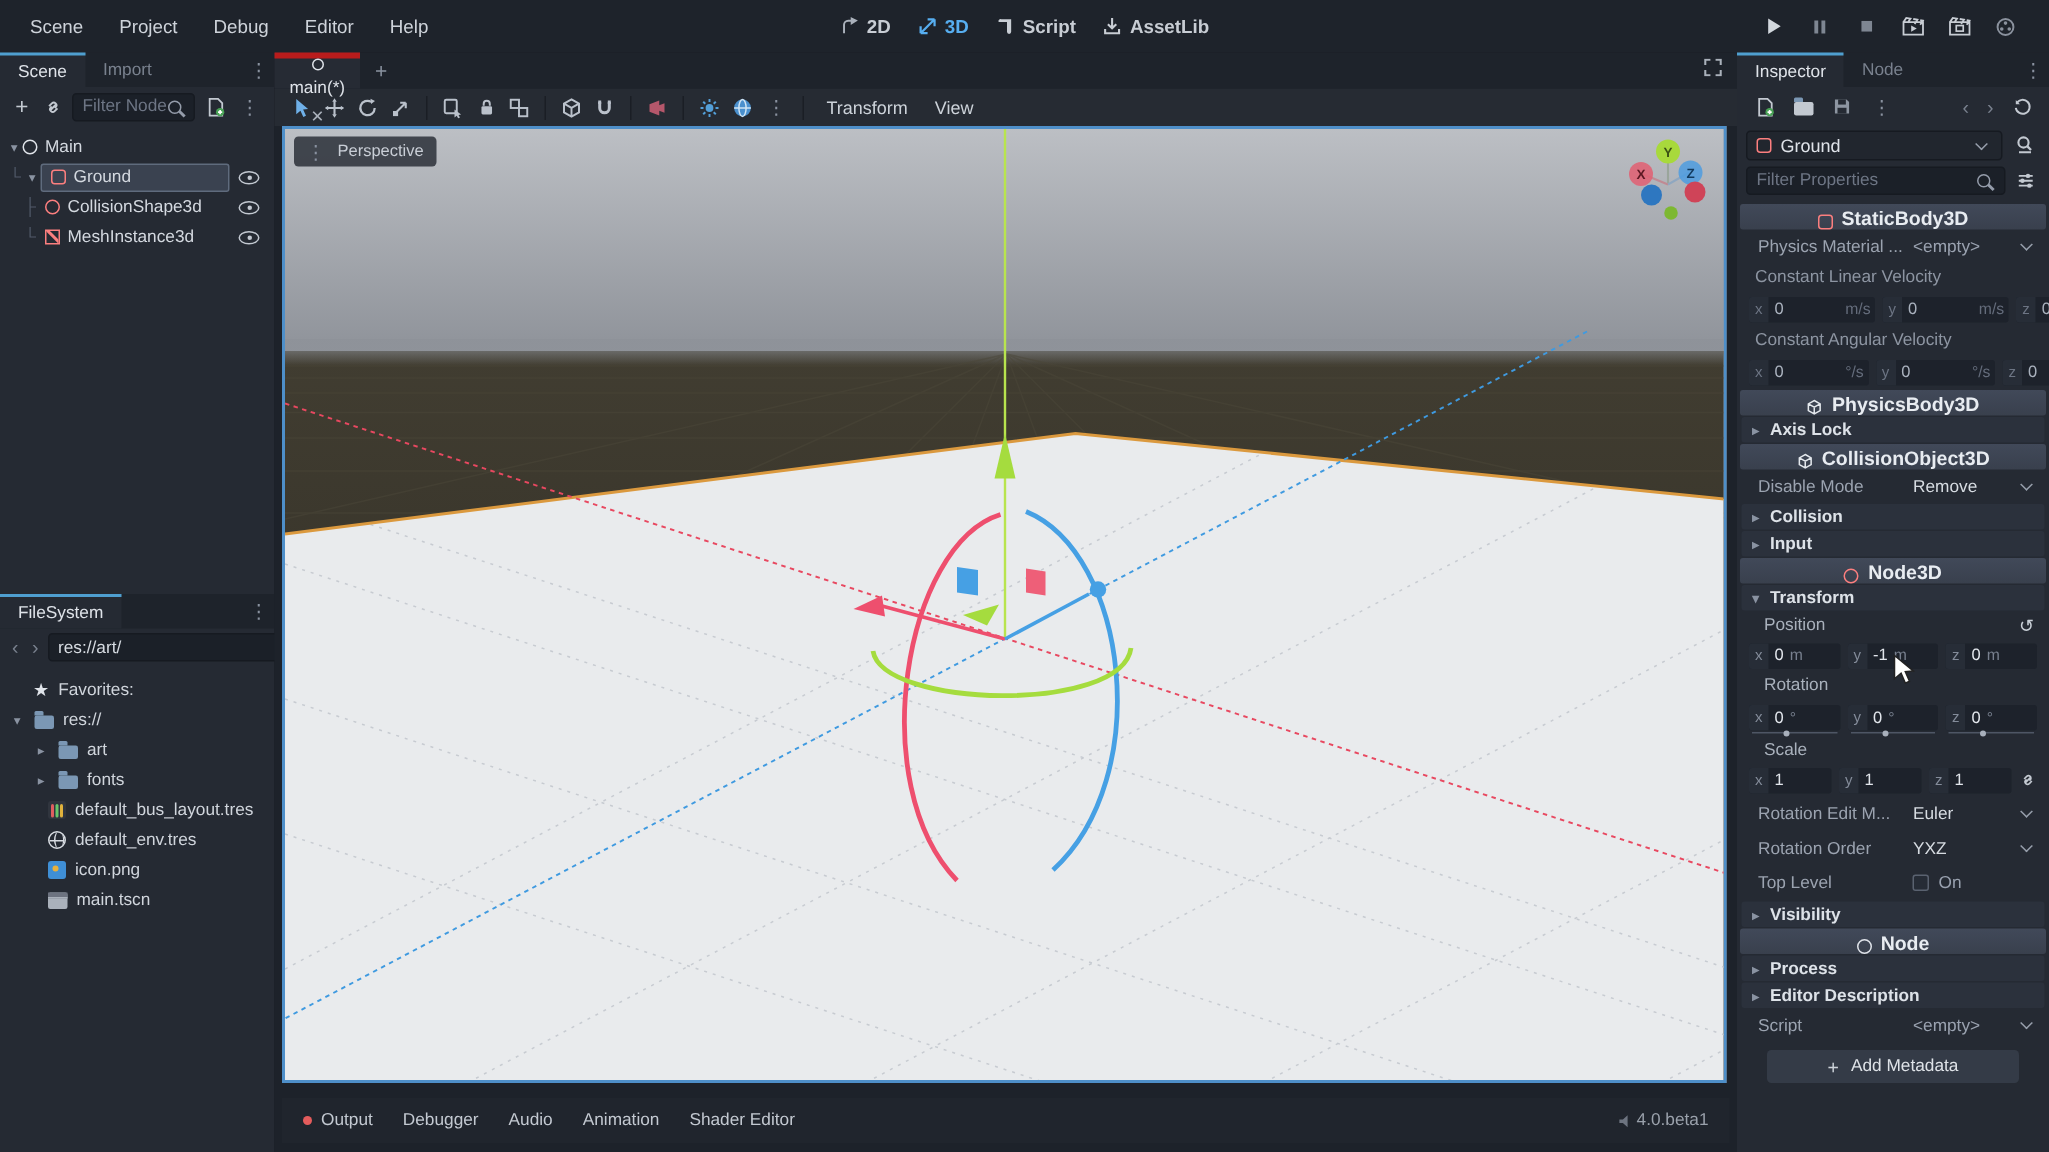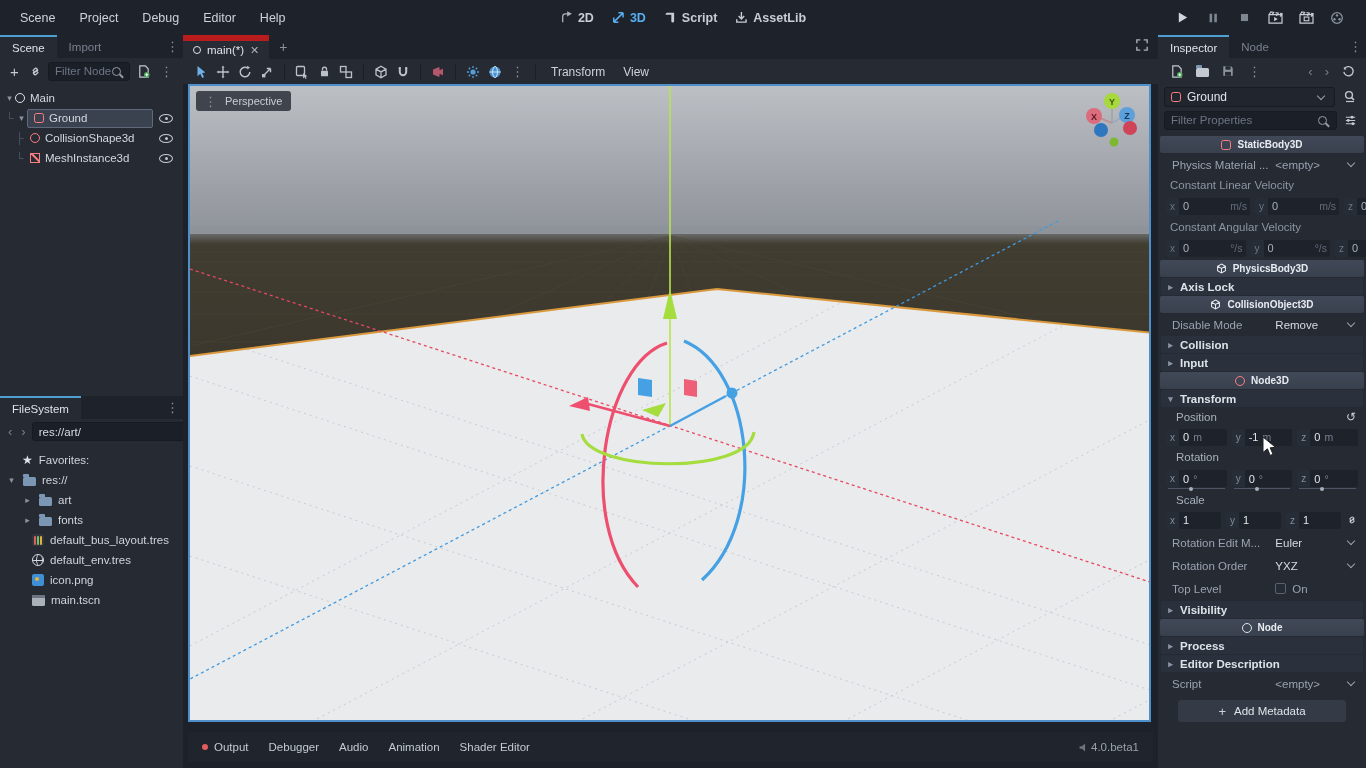--- a/index.html
+++ b/index.html
@@ -83,21 +83,21 @@
   .f-env::after  { content:''; position:absolute; top:50%; left:-1px; right:-1px; height:1px; background:#d8dce2; }
   .f-img { width:12px; height:12px; border-radius:2px; background:#3f8fd6; position:relative; }
   .f-img::after { content:''; position:absolute; left:3px; top:3px; width:4px; height:4px; border-radius:50%; background:#e8b13c; }
   .f-scene { width:13px; height:11px; background:#aab1bb; border-radius:1.5px; position:relative; }
   .f-scene::before { content:''; position:absolute; top:0; left:0; right:0; height:3px; background:#6d7380;
        border-bottom:1px solid #aab1bb; }
 
   
   .scene-tabs { height:24px; display:flex; align-items:stretch; background:#1e232b; position:relative; }
   .stab { display:flex; align-items:center; gap:6px; padding:0 10px; font-size:11.5px; color:#dfe3e9;
-          background:#262b34; border-top:6px solid #b91c1c; }
+          background:#262b34; border-top:4px solid #b91c1c;flex-direction:column; }
   .stab .x { color:#aab1bb; font-size:11px; }
   .addtab { display:flex; align-items:center; padding:0 10px; color:#8a92a0; font-size:14px; }
   .expand-ic { position:absolute; right:10px; top:4px; color:#aab1bb; font-size:12px; }
   .vp-toolbar { height:25px; display:flex; align-items:center; gap:2px; padding:0 8px; background:#262b33; }
   .vsep { width:1px; height:16px; background:#1a1e25; margin:0 5px; }
   .vmenu { padding:0 8px; color:#ccd2d9; font-size:12px; }
   .viewport { position:absolute; left:5px; top:49px; width:963px; height:638px;
               border:2px solid #4e8fc9; background:#9b9fa5; overflow:hidden; }
   .persp { position:absolute; left:6px; top:5px; height:20px; display:flex; align-items:center; gap:4px;
            background:rgba(38,43,51,.82); border-radius:3px; padding:0 9px 0 4px;
@@ -107,23 +107,23 @@
   .reddot { width:6px; height:6px; border-radius:50%; background:#e45c5c; margin-right:-14px; }
   .version { margin-left:auto; display:flex; align-items:center; gap:2px; color:#9aa1ab; }
 
   
   .insp-toolbar { height:26px; display:flex; align-items:center; gap:6px; padding:0 8px; }
   .nodesel-row { height:22px; display:flex; align-items:center; gap:5px; padding:0 6px; margin-top:2px; }
   .nodesel { flex:1; height:20px; display:flex; align-items:center; gap:6px; background:#21262e;
              border:1px solid #161a21; border-radius:3px; padding:0 6px; color:#dfe3e9; }
   .insp-filter { height:24px; display:flex; align-items:center; gap:5px; padding:0 6px; }
   .props { margin-top:4px; }
-  .cat { height:17px; margin:1px 2px; display:flex; align-items:center; justify-content:center; gap:6px;
+  .cat { height:17px; margin:1px 2px; display:flex; align-items:flex-end; justify-content:center; gap:6px;
          background:linear-gradient(#414959,#39404d); border-radius:2px;
-         color:#e8ecf1; font-weight:bold; font-size:10px; }
+         color:#e8ecf1; font-weight:bold; font-size:13px; }
   .fold { height:17px; margin:1px 3px; display:flex; align-items:center; gap:4px; padding:0 4px;
           background:#2b313c; border-radius:2px; color:#dde2e8; font-weight:bold; font-size:11.5px; }
   .prop { height:21px; display:flex; align-items:center; padding:0 8px 0 14px; font-size:11.5px; }
   .plabel { color:#9ba3b0; flex:1.25; white-space:nowrap; overflow:hidden; }
   .pval { flex:1; display:flex; align-items:center; color:#d7dce2; }
   .pval .grow { flex:1; }
   .dimlabel { color:#8d95a2; padding:2px 8px 2px 12px; font-size:11.5px; height:20px; display:flex; align-items:center;}
   .sublabel { color:#a9b1bc; padding:0 10px 0 18px; font-size:11.5px; height:18px; display:flex; align-items:center;gap:44px; }
   .vec3 { height:22px; display:flex; align-items:center; gap:5px; padding:0 8px; }
   .field { flex:1; height:17px; background:#1d222b; border-radius:2px; display:flex; align-items:center;

